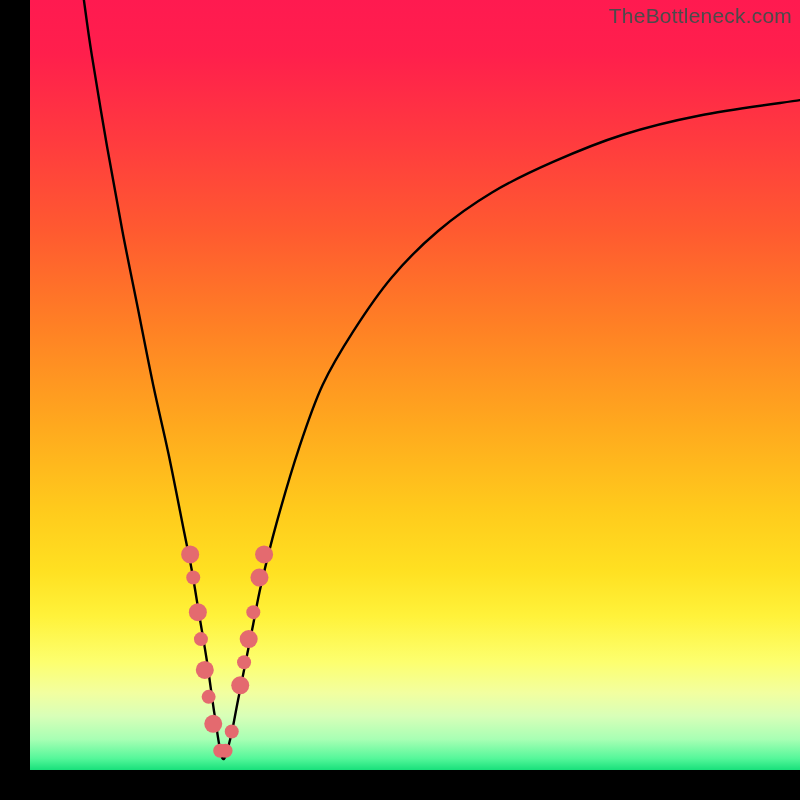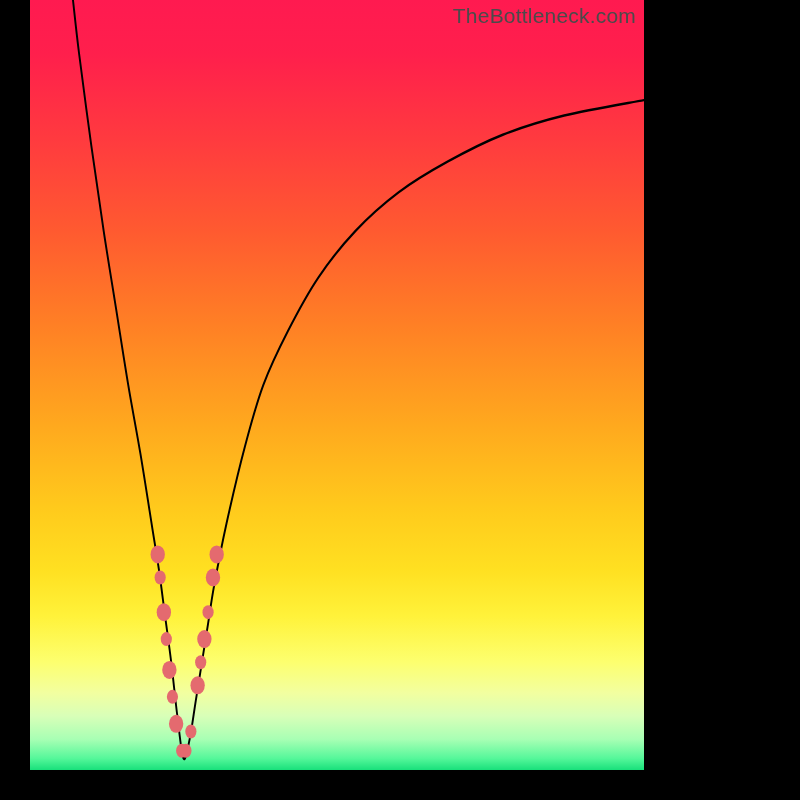--- a/index.html
+++ b/index.html
@@ -14,21 +14,21 @@
   .frame {
     position: relative;
     width: 800px;
     height: 800px;
     background: #000;
   }
   .plot-area {
     position: absolute;
     left: 30px;
     top: 0;
-    width: 614px;
+    width: 770px;
     height: 770px;
     overflow: hidden;
   }
   .gradient-bg {
     position: absolute;
     left: 0;
     top: 0;
     width: 100%;
     height: 100%;
   }

